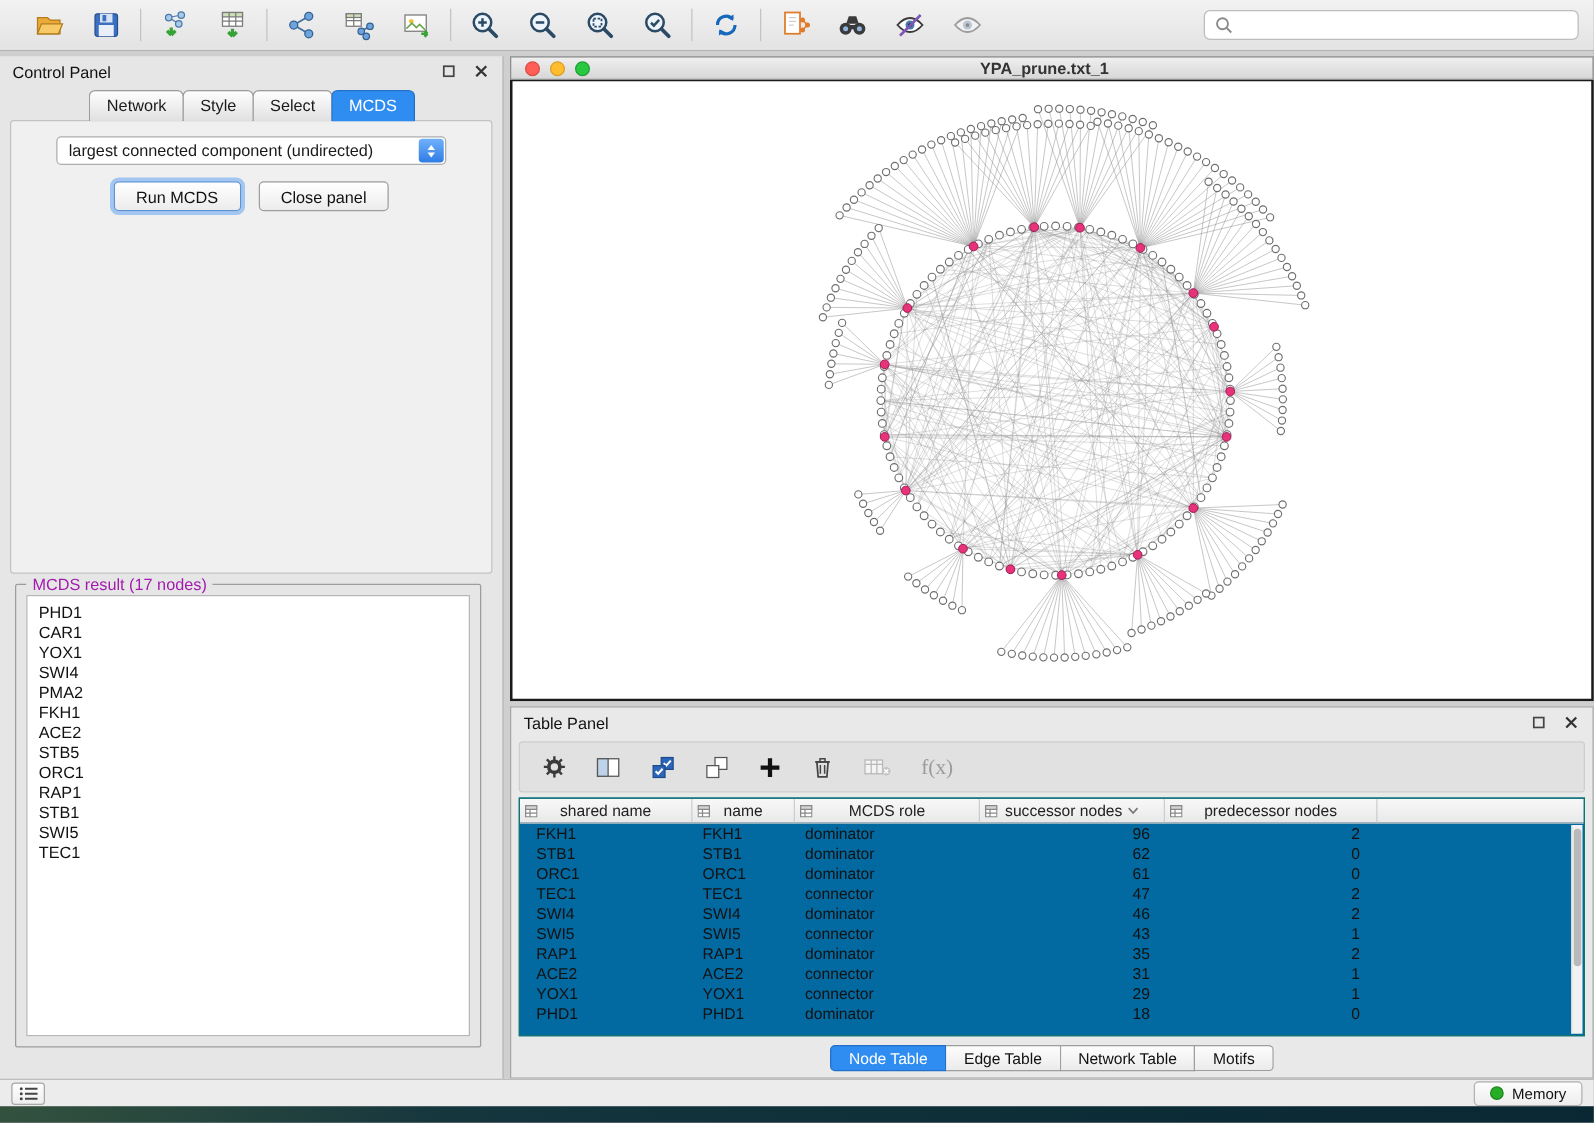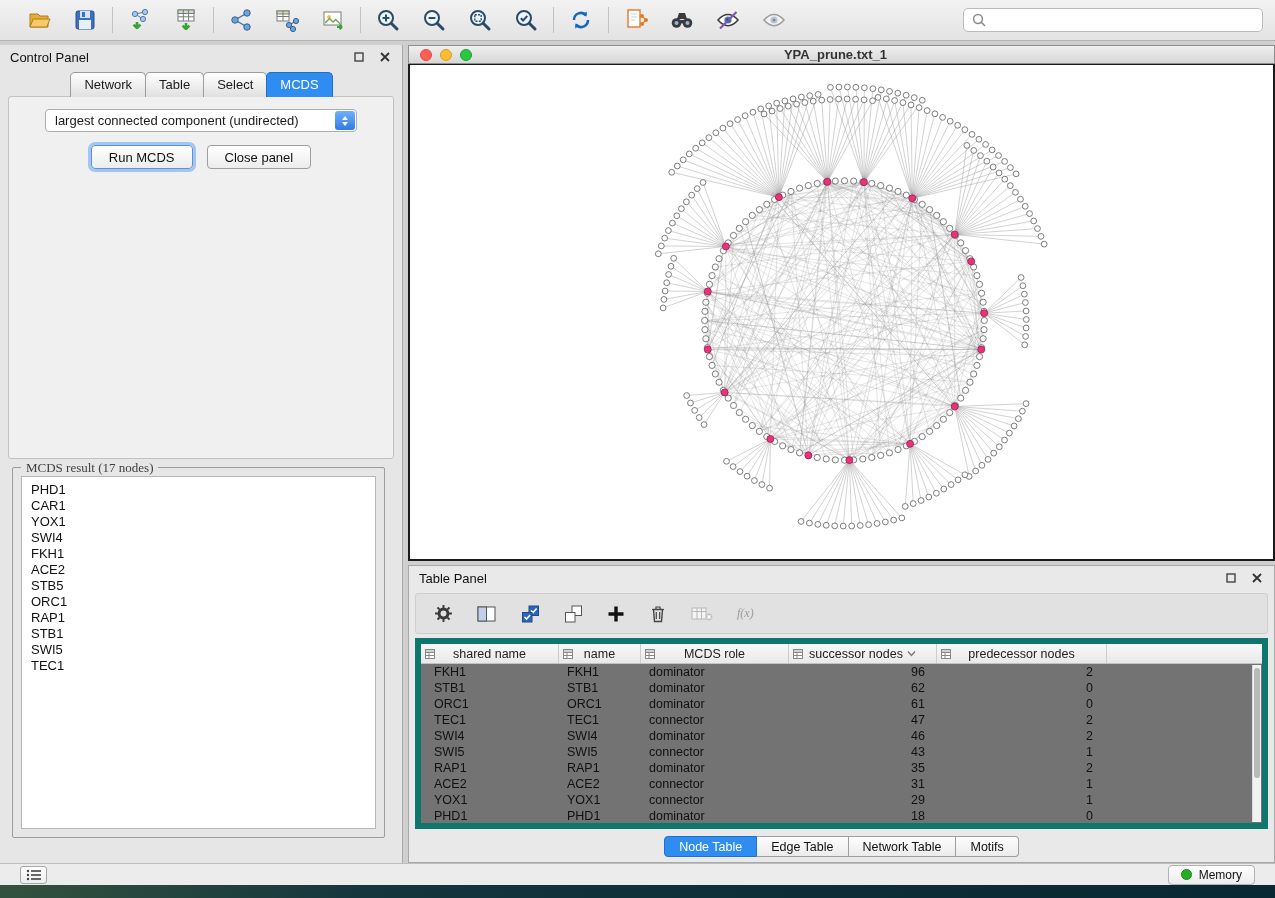--- a/index.html
+++ b/index.html
@@ -32,21 +32,21 @@
   .opt-label{text-align:center;padding-top:24px;font-size:13px;color:#111;}
   .cp-select{margin:12px auto 0;width:312px;height:23px;background:#fff;border:1px solid #adadad;border-radius:4px;display:flex;align-items:center;padding-left:9px;position:relative;font-size:13px;cursor:pointer;}
   .cp-select .spin{position:absolute;right:1px;top:1px;bottom:1px;width:20px;border-radius:3px;background:linear-gradient(#71b1fb,#2e7ce4);display:flex;flex-direction:column;align-items:center;justify-content:center;gap:2px;}
   .cp-select .spin i{width:0;height:0;border-left:3.5px solid transparent;border-right:3.5px solid transparent;}
   .cp-select .up{border-bottom:4px solid #fff;}
   .cp-select .down{border-top:4px solid #fff;}
   .btn-row{display:flex;justify-content:center;gap:14px;margin-top:13px;}
   .btn{height:24px;padding:0 17px;border:1px solid #9e9e9e;border-radius:4px;background:linear-gradient(#ffffff,#ececec);font-size:13px;display:flex;align-items:center;cursor:pointer;color:#111;}
   .btn.focus-ring{box-shadow:0 0 0 3px rgba(98,162,243,.55);border-color:#5a94d6;}
   .mcds-box{position:absolute;left:12px;right:17px;top:422px;bottom:25px;border:1px solid #9d9d9d;border-radius:2px;}
-  .mcds-legend{position:absolute;top:-8px;left:8px;background:#e6e6e6;padding:0 5px;font-size:13px;color:#404040;font-family:Liberation Serif, serif;}
+  .mcds-legend{position:absolute;top:-8px;left:8px;background:#e6e6e6;padding:0 5px;font-size:13px;color:#a21caf;}
   .mcds-list{position:absolute;inset:8px 8px 8px 8px;background:#fff;border:1px solid #b7b7b7;overflow:hidden;padding:5px 0 0 9px;}
   .mcds-item{font-size:13px;line-height:16px;color:#111;}
 
   .v-splitter{position:absolute;left:403px;top:0;bottom:0;width:4px;background:#cfcfcf;cursor:col-resize;}
 
   
   .right{position:absolute;left:407px;top:4px;right:0;bottom:0;}
 
   .network-window{position:absolute;top:0;left:1px;right:0;height:516px;}
   .net-titlebar{height:19px;background:linear-gradient(#efefef,#d7d7d7);border:1px solid #8f8f8f;display:flex;align-items:center;position:relative;}
@@ -58,43 +58,43 @@
   .net-title{position:absolute;left:0;right:12px;text-align:center;font-weight:bold;font-size:13px;color:#333;}
   .net-canvas{position:absolute;top:19px;left:0;right:0;bottom:0;background:#fff;border:2px solid #1a1a1a;border-top:1px solid #1a1a1a;}
   .net-canvas svg{width:100%;height:100%;display:block;}
 
   .h-splitter{position:absolute;left:0;right:0;top:516px;height:4px;background:#cfcfcf;cursor:row-resize;}
 
   
   .table-panel{position:absolute;left:1px;right:0;top:520px;bottom:0;background:#e9e9e9;border:1px solid #a8a8a8;}
   .tp-toolbar{margin:3px 6px 0;height:41px;background:#e1e1e1;border:1px solid #cecece;border-radius:3px;display:flex;align-items:center;gap:24px;padding:0 18px;}
   .tp-tool{display:flex;align-items:center;justify-content:center;cursor:pointer;}
-  .fx-label{font-family:"Liberation Serif",serif;font-style:italic;font-size:12px;color:#9b9b9b;}
-  .tp-table{position:absolute;top:72px;left:6px;right:6px;height:191px;background:#737373;border:6px solid #0f766e;overflow:hidden;}
+  .fx-label{font-family:"Liberation Serif",serif;font-size:17px;color:#9b9b9b;}
+  .tp-table{position:absolute;top:72px;left:6px;right:6px;height:191px;background:#0369a1;border:1px solid #0f766e;overflow:hidden;}
   .thead{display:flex;height:20px;background:linear-gradient(#f8f8f8,#e9e9e9);border-bottom:1px solid #c2c2c2;}
   .hcell{position:relative;display:flex;align-items:center;justify-content:center;gap:4px;border-right:1px solid #cdcdcd;font-size:12.5px;color:#222;cursor:pointer;}
   .hcell .col-icon{position:absolute;left:4px;top:5px;}
   .trow{display:flex;height:16px;line-height:16px;cursor:default;}
   .tcell{font-size:12.5px;color:#111;overflow:hidden;white-space:nowrap;}
   .c0{width:138px;padding-left:13px;}
   .c1{width:82px;padding-left:8px;}
   .c2{width:148px;padding-left:8px;}
   .c3{width:148px;text-align:right;padding-right:12px;}
   .c4{width:170px;text-align:right;padding-right:14px;}
   .hcell.c0,.hcell.c1,.hcell.c2,.hcell.c3,.hcell.c4{padding:0;text-align:center;}
   .tscroll{position:absolute;top:21px;right:1px;bottom:1px;width:9px;background:#f2f2f2;border-left:1px solid #ddd;}
   .tthumb{position:absolute;top:3px;left:1px;width:6px;height:110px;border-radius:3px;background:#b9b9b9;cursor:grab;}
   .tp-tabs{position:absolute;left:0;right:0;top:270px;display:flex;justify-content:center;}
   .tp-tab{height:21px;display:flex;align-items:center;padding:0 14px;border:1px solid #9e9e9e;border-left:none;background:linear-gradient(#fdfdfd,#ebebeb);font-size:12.5px;cursor:pointer;color:#111;}
   .tp-tab:first-child{border-left:1px solid #9e9e9e;border-radius:4px 0 0 4px;}
   .tp-tab:last-child{border-radius:0 4px 4px 0;}
   .tp-tab.selected{background:#2f8df1;color:#fff;border-color:#2270c8;}
 
   
-  .statusbar{position:absolute;left:0;right:0;bottom:13px;height:22px;background:#ececec;border-top:1px solid #bdbdbd;display:flex;align-items:center;padding:0 20px;}
+  .statusbar{position:absolute;left:0;right:0;bottom:13px;height:22px;background:#ececec;border-top:1px solid #bdbdbd;display:flex;align-items:center;padding:0 9px;}
   .menu-btn{width:27px;height:18px;border:1px solid #a8a8a8;border-radius:3px;background:linear-gradient(#fff,#eee);display:flex;align-items:center;justify-content:center;cursor:pointer;}
   .memory-btn{margin-left:auto;height:20px;border:1px solid #b2b2b2;border-radius:4px;background:linear-gradient(#fdfdfd,#ededed);display:flex;align-items:center;gap:7px;padding:0 12px;font-size:12px;cursor:pointer;color:#111;}
   .mem-dot{width:11px;height:11px;border-radius:50%;background:#27ae27;border:1px solid #1d861d;}
   .wallpaper{position:absolute;left:0;right:0;bottom:0;height:13px;background:linear-gradient(90deg,#33523e,#16363e 28%,#0d2d37 65%,#0a2833);}
 </style>
 </head>
 <body>
 
 <div class="app">
 
@@ -269,21 +269,21 @@
           </span>
           <span class="win-btn">
             <svg width="10" height="10" viewBox="0 0 10 10">
                 <path d="M1 1l8 8M9 1l-8 8" stroke="#333" stroke-width="1.8"></path>
               </svg>
           </span>
         </span>
       </div>
       <div class="cp-tabs">
         <div class="cp-tab">Network</div>
-        <div class="cp-tab">Table</div>
+        <div class="cp-tab">Style</div>
         <div class="cp-tab">Select</div>
         <div class="cp-tab selected">MCDS</div>
       </div>
       <div class="cp-card">
         <div class="cp-select">
           <span>largest connected component (undirected)</span>
           <span class="spin">
               <i class="up"></i>
               <i class="down"></i>
             </span>
@@ -293,20 +293,21 @@
           <div class="btn">Close panel</div>
         </div>
       </div>
       <div class="mcds-box">
         <span class="mcds-legend">MCDS result (17 nodes)</span>
         <div class="mcds-list">
             <div class="mcds-item">PHD1</div>
             <div class="mcds-item">CAR1</div>
             <div class="mcds-item">YOX1</div>
             <div class="mcds-item">SWI4</div>
+            <div class="mcds-item">PMA2</div>
             <div class="mcds-item">FKH1</div>
             <div class="mcds-item">ACE2</div>
             <div class="mcds-item">STB5</div>
             <div class="mcds-item">ORC1</div>
             <div class="mcds-item">RAP1</div>
             <div class="mcds-item">STB1</div>
             <div class="mcds-item">SWI5</div>
             <div class="mcds-item">TEC1</div>
           </div>
       </div>

